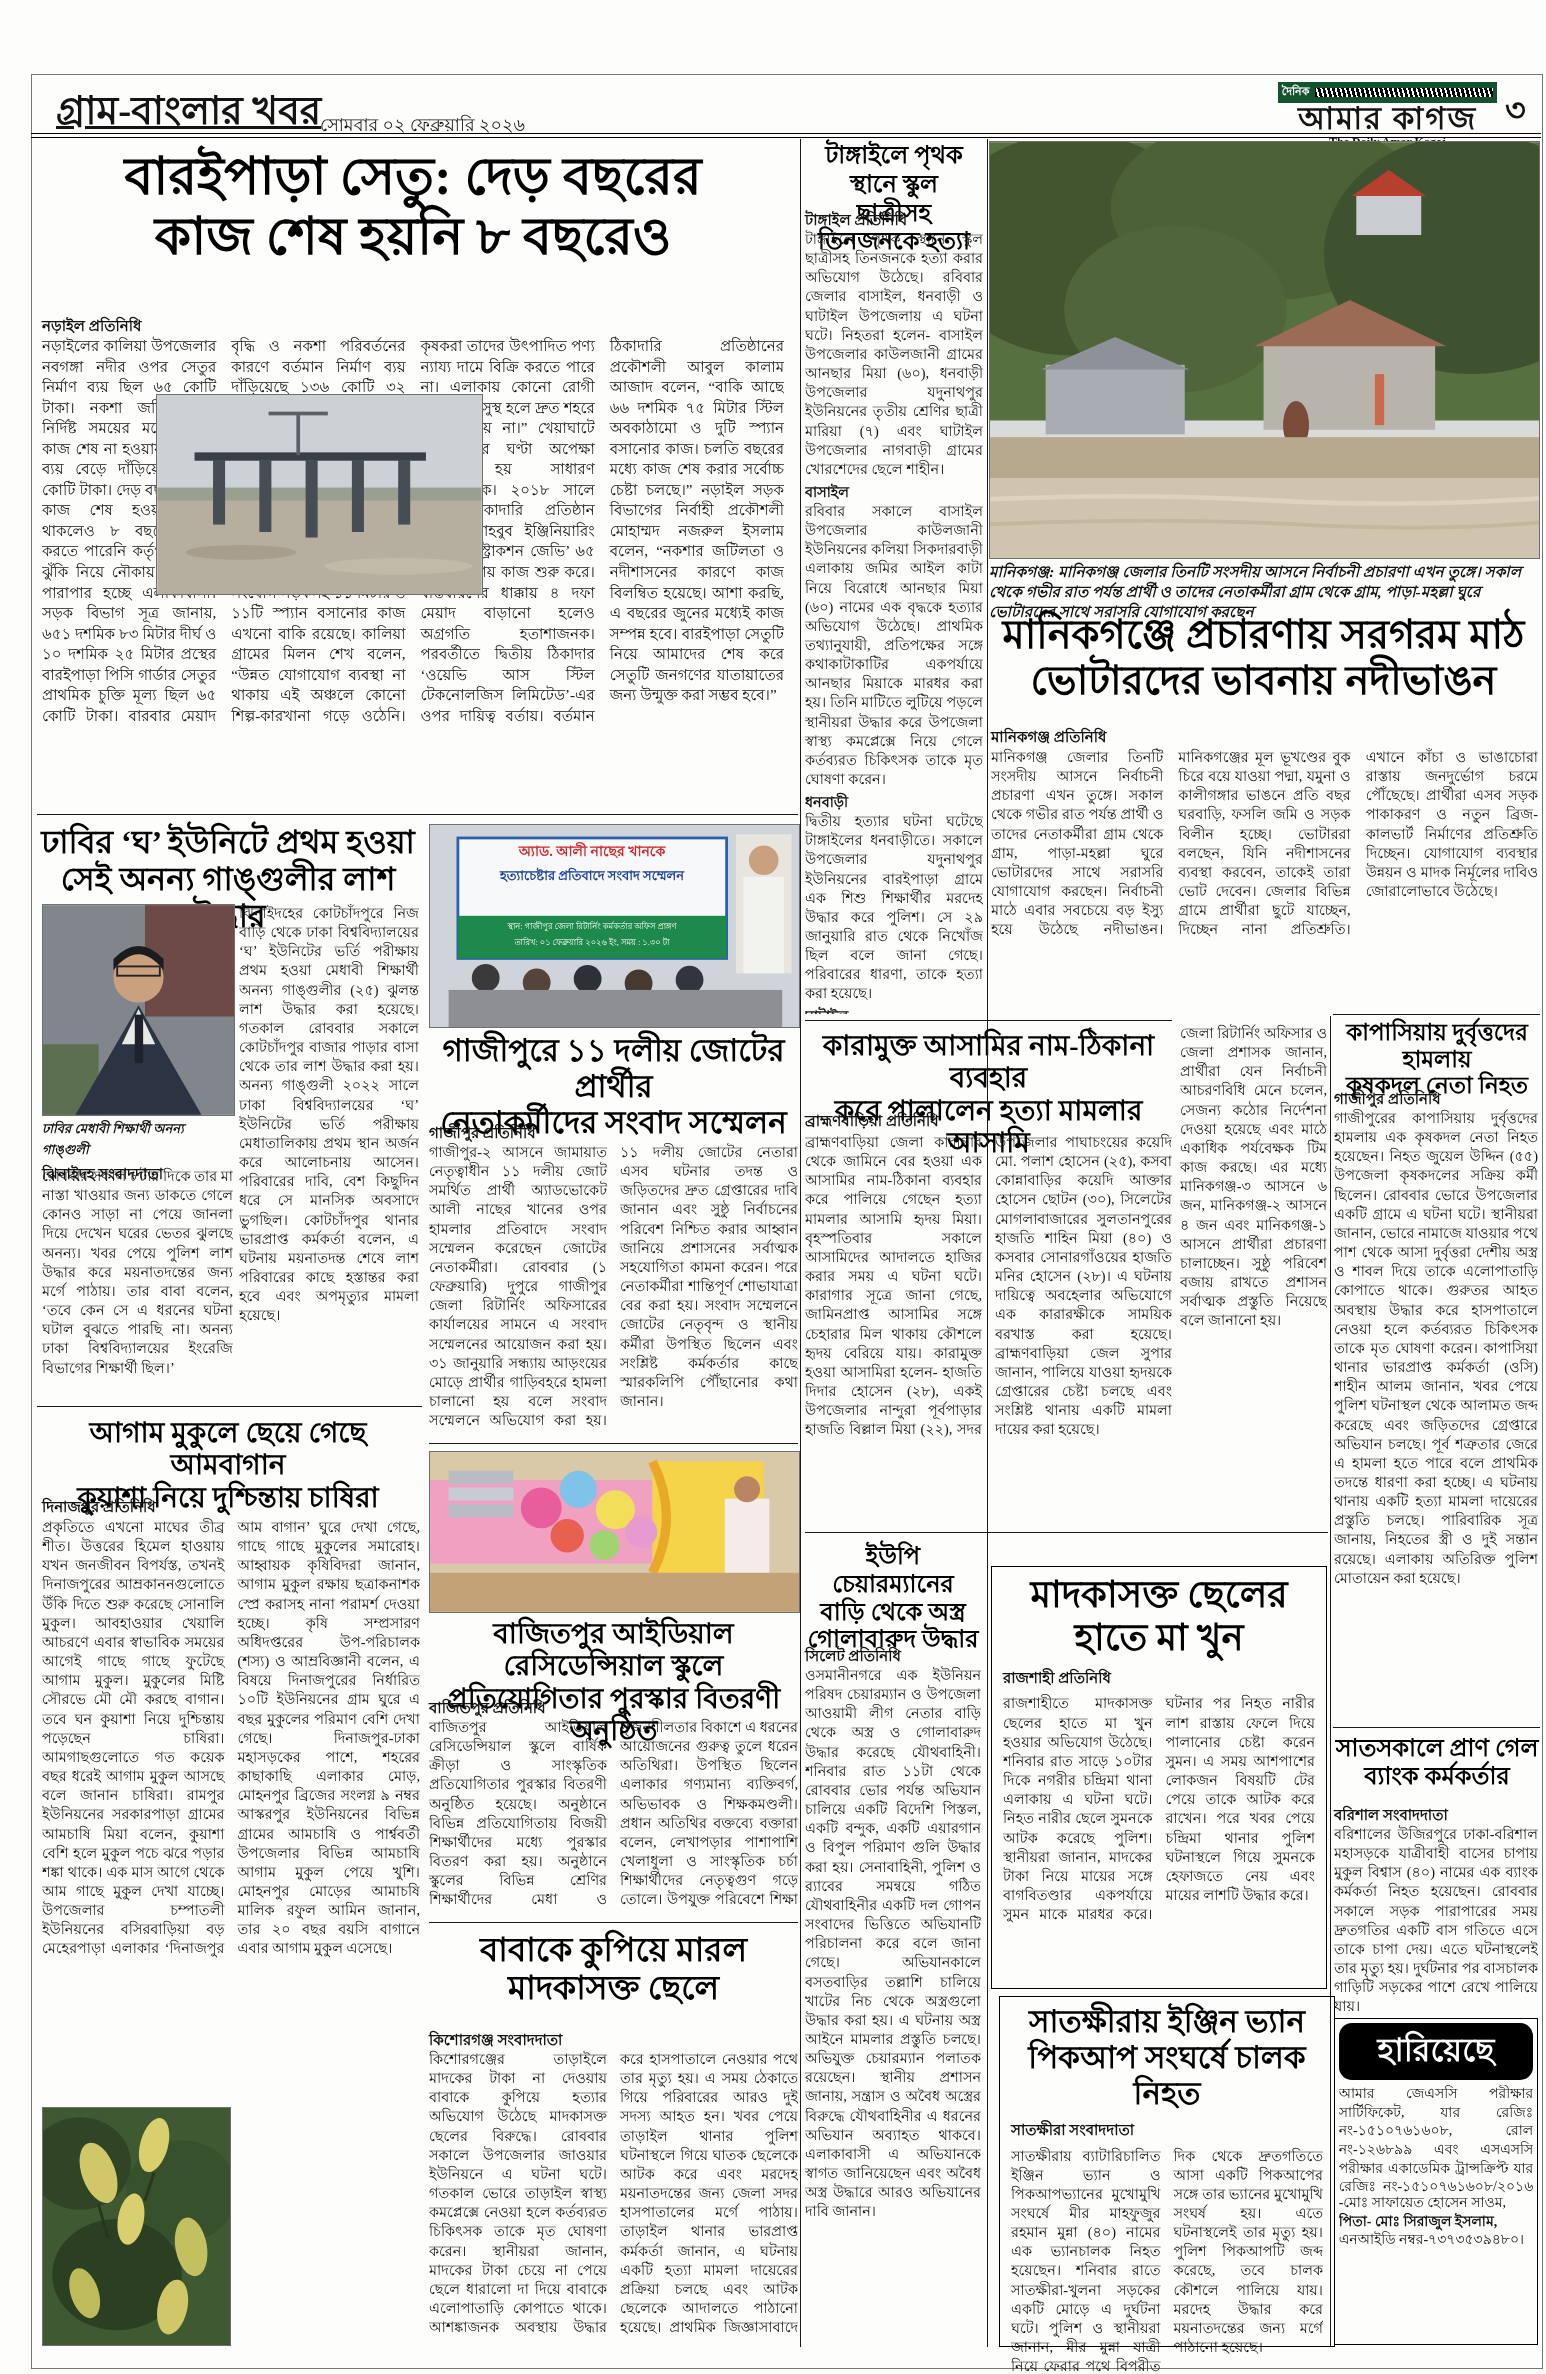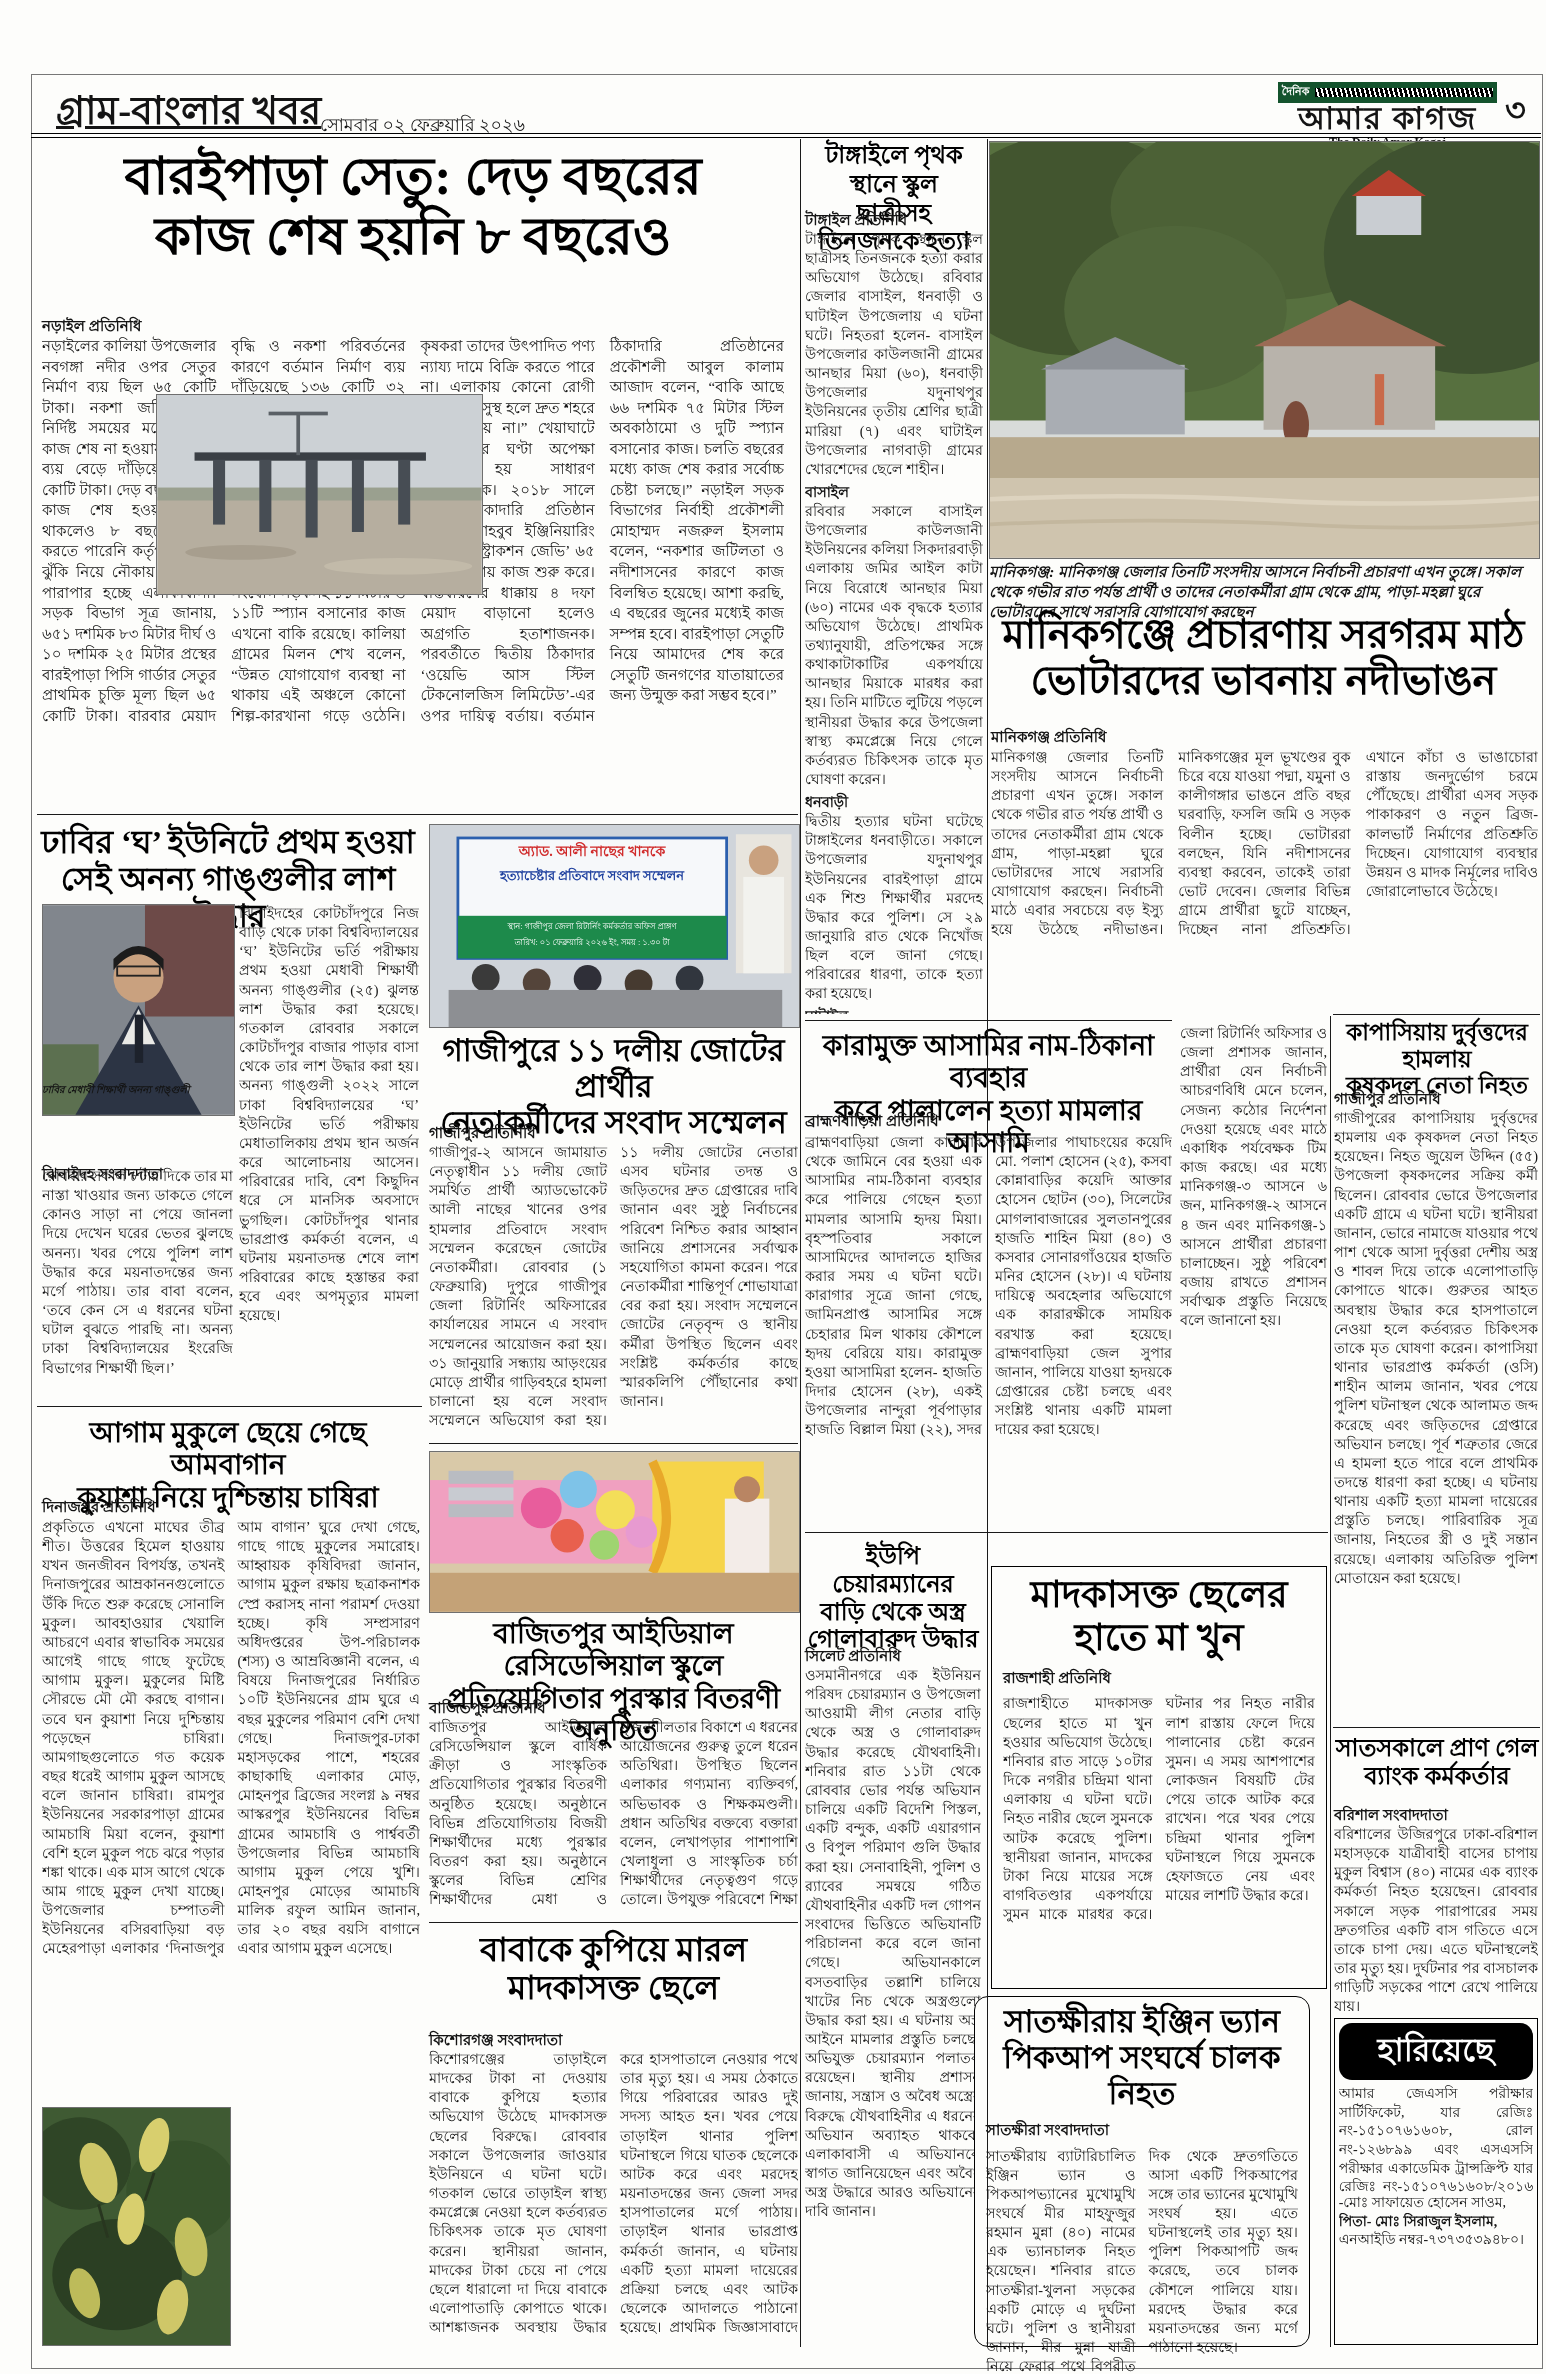--- a/index.html
+++ b/index.html
@@ -130,21 +130,21 @@
       <rect x="110" y="0" width="96" height="120" fill="#6d4a48"></rect>
       <rect x="0" y="150" width="60" height="76" fill="#5c7050"></rect>
       <polygon points="103,108 35,226 171,226" fill="#2c3444"></polygon>
       <polygon points="103,112 85,150 121,150" fill="#e9e9e6"></polygon>
       <rect x="99" y="118" width="9" height="52" fill="#1d222c"></rect>
       <circle cx="103" cy="78" r="27" fill="#c9a17f"></circle>
       <path d="M76 70 Q103 36 130 70 L130 58 Q103 30 76 58 Z" fill="#1c1c1c"></path>
       <rect x="80" y="66" width="46" height="10" fill="none" stroke="#222" stroke-width="2"></rect>
     </svg>
   </div>
-  <div class="abs caption" style="left:42px;top:1082px;width:191px;font-size:10px;">ঢাবির মেধাবী শিক্ষার্থী অনন্য গাঙ্গুলী</div>
+  <div class="abs caption" style="left:42px;top:1119px;width:191px;font-size:13px;">ঢাবির মেধাবী শিক্ষার্থী অনন্য গাঙ্গুলী</div>
   <div class="abs byline" style="left:42px;top:1162px;">ঝিনাইদহ সংবাদদাতা</div>
   <div class="abs body-text" style="left:42px;top:1167px;width:191px;height:232px;">রোববার সকাল ৮টার দিকে তার মা নাস্তা খাওয়ার জন্য ডাকতে গেলে কোনও সাড়া না পেয়ে জানলা দিয়ে দেখেন ঘরের ভেতর ঝুলছে অনন্য। খবর পেয়ে পুলিশ লাশ উদ্ধার করে ময়নাতদন্তের জন্য মর্গে পাঠায়। তার বাবা বলেন, ‘তবে কেন সে এ ধরনের ঘটনা ঘটাল বুঝতে পারছি না। অনন্য ঢাকা বিশ্ববিদ্যালয়ের ইংরেজি বিভাগের শিক্ষার্থী ছিল।’</div>
   <div class="abs body-text" style="left:239px;top:904px;width:180px;height:493px;">ঝিনাইদহের কোটচাঁদপুরে নিজ বাড়ি থেকে ঢাকা বিশ্ববিদ্যালয়ের ‘ঘ’ ইউনিটের ভর্তি পরীক্ষায় প্রথম হওয়া মেধাবী শিক্ষার্থী অনন্য গাঙ্গুলীর (২৫) ঝুলন্ত লাশ উদ্ধার করা হয়েছে। গতকাল রোববার সকালে কোটচাঁদপুর বাজার পাড়ার বাসা থেকে তার লাশ উদ্ধার করা হয়। অনন্য গাঙ্গুলী ২০২২ সালে ঢাকা বিশ্ববিদ্যালয়ের ‘ঘ’ ইউনিটের ভর্তি পরীক্ষায় মেধাতালিকায় প্রথম স্থান অর্জন করে আলোচনায় আসেন। পরিবারের দাবি, বেশ কিছুদিন ধরে সে মানসিক অবসাদে ভুগছিল। কোটচাঁদপুর থানার ভারপ্রাপ্ত কর্মকর্তা বলেন, এ ঘটনায় ময়নাতদন্ত শেষে লাশ পরিবারের কাছে হস্তান্তর করা হবে এবং অপমৃত্যুর মামলা হয়েছে।</div>
 
   <div class="abs rule-h" style="left:37px;top:1406px;width:385px;"></div>
 
   <div class="abs photo" style="left:429px;top:824px;width:369px;height:202px;">
     <svg width="369" height="202" viewBox="0 0 398 218">
       <rect width="398" height="218" fill="#cfd4da"></rect>
       <rect x="30" y="14" width="290" height="130" fill="#f6f8fa" stroke="#2b5fae" stroke-width="3"></rect>
@@ -276,21 +276,21 @@
 
   <div class="abs story-box" style="left:991px;top:1566px;width:336px;height:423px;padding:7.4px 11px;box-sizing:border-box;">
     <div class="hl" style="font-size:37px;">
       <div>মাদকাসক্ত ছেলের</div>
       <div>হাতে মা খুন</div>
     </div>
     <div class="byline" style="margin-top:5.6px;">রাজশাহী প্রতিনিধি</div>
     <div class="body-text cols2" style="margin-top:3.7px;height:288px;">রাজশাহীতে মাদকাসক্ত ছেলের হাতে মা খুন হওয়ার অভিযোগ উঠেছে। শনিবার রাত সাড়ে ১০টার দিকে নগরীর চন্দ্রিমা থানা এলাকায় এ ঘটনা ঘটে। নিহত নারীর ছেলে সুমনকে আটক করেছে পুলিশ। স্থানীয়রা জানান, মাদকের টাকা নিয়ে মায়ের সঙ্গে বাগবিতণ্ডার একপর্যায়ে সুমন মাকে মারধর করে। ঘটনার পর নিহত নারীর লাশ রাস্তায় ফেলে দিয়ে পালানোর চেষ্টা করেন সুমন। এ সময় আশপাশের লোকজন বিষয়টি টের পেয়ে তাকে আটক করে রাখেন। পরে খবর পেয়ে চন্দ্রিমা থানার পুলিশ ঘটনাস্থলে গিয়ে সুমনকে হেফাজতে নেয় এবং মায়ের লাশটি উদ্ধার করে।</div>
   </div>
 
-  <div class="abs story-box" style="left:974px;top:1996px;width:336px;height:351px;padding:7.4px 11px;box-sizing:border-box;border-radius:14px;">
+  <div class="abs story-box" style="left:999px;top:1996px;width:336px;height:351px;padding:7.4px 11px;box-sizing:border-box;">
     <div class="hl" style="font-size:31px;">
       <div>সাতক্ষীরায় ইঞ্জিন ভ্যান</div>
       <div>পিকআপ সংঘর্ষে চালক নিহত</div>
     </div>
     <div class="byline" style="margin-top:5.6px;">সাতক্ষীরা সংবাদদাতা</div>
     <div class="body-text cols2" style="margin-top:3.7px;height:230px;">সাতক্ষীরায় ব্যাটারিচালিত ইঞ্জিন ভ্যান ও পিকআপভ্যানের মুখোমুখি সংঘর্ষে মীর মাহফুজুর রহমান মুন্না (৪০) নামের এক ভ্যানচালক নিহত হয়েছেন। শনিবার রাতে সাতক্ষীরা-খুলনা সড়কের একটি মোড়ে এ দুর্ঘটনা ঘটে। পুলিশ ও স্থানীয়রা জানান, মীর মুন্না যাত্রী নিয়ে ফেরার পথে বিপরীত দিক থেকে দ্রুতগতিতে আসা একটি পিকআপের সঙ্গে তার ভ্যানের মুখোমুখি সংঘর্ষ হয়। এতে ঘটনাস্থলেই তার মৃত্যু হয়। পুলিশ পিকআপটি জব্দ করেছে, তবে চালক কৌশলে পালিয়ে যায়। মরদেহ উদ্ধার করে ময়নাতদন্তের জন্য মর্গে পাঠানো হয়েছে।</div>
   </div>
 
   <div class="abs rule-v" style="left:800px;top:139px;height:2208px;"></div>
   <div class="abs rule-v" style="left:987px;top:139px;height:2208px;"></div>

